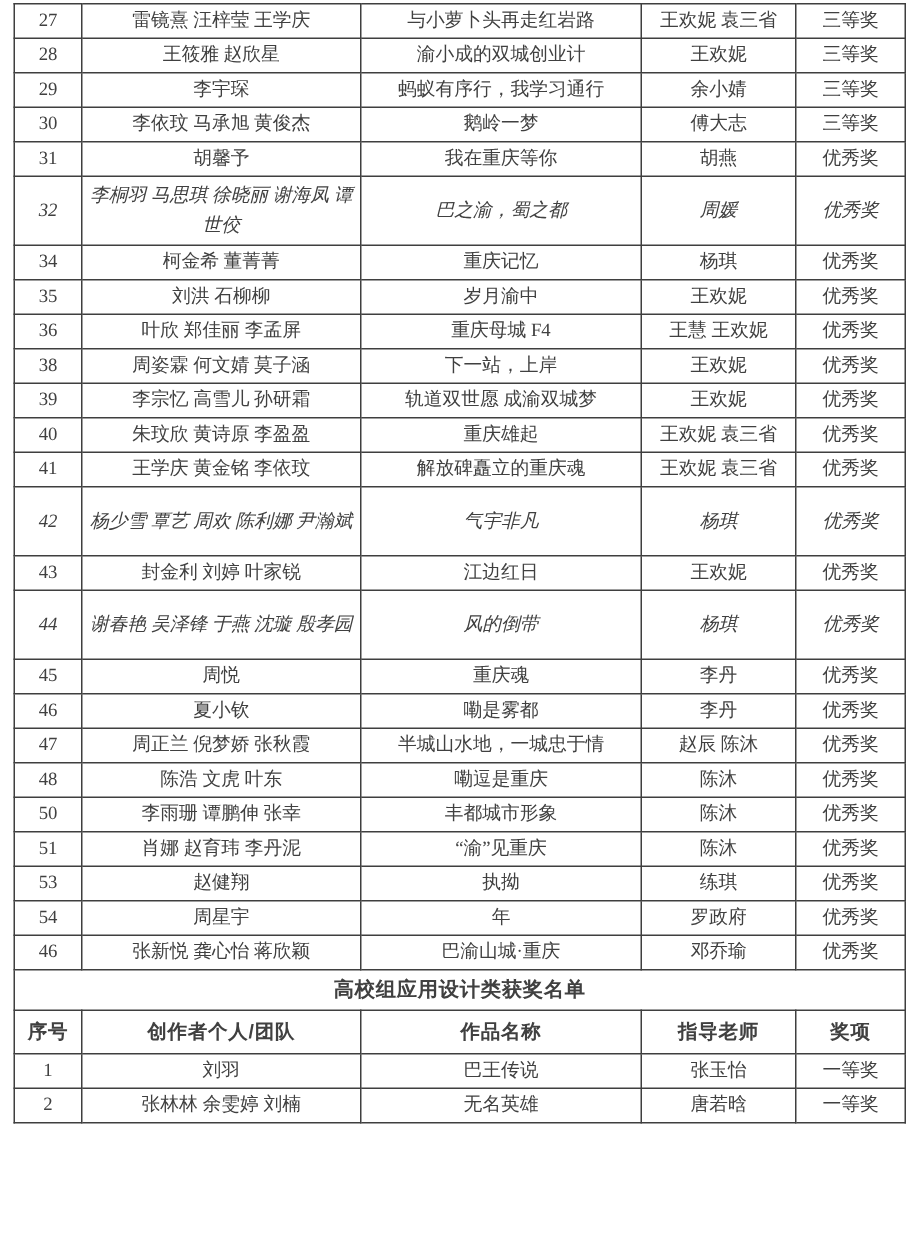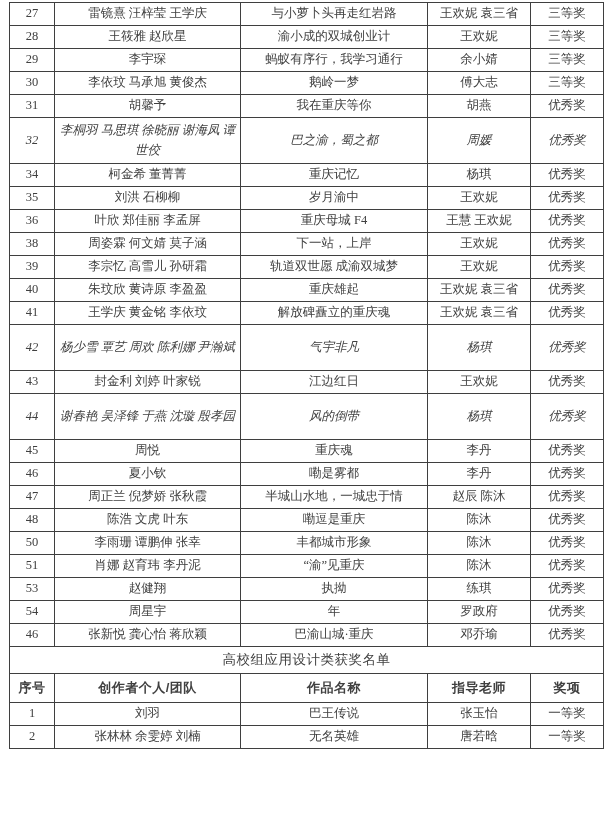--- a/index.html
+++ b/index.html
@@ -32,21 +32,21 @@
     font-size: 12.5px;
     line-height: 1.55;
     overflow: hidden;
     word-break: break-all;
   }
   table.awards tr { height: 23px; }
   table.awards tr.tall { height: 46px; font-style: italic; }
   td.cell-no { font-size: 13px; }
   tr.section-row td {
     font-family: "Liberation Sans", "DejaVu Sans", sans-serif;
-    font-weight: normal;
+    font-weight: bold;
     font-size: 13.5px;
     height: 24px;
     letter-spacing: 0.5px;
   }
   tr.header-row th {
     font-family: "Liberation Sans", "DejaVu Sans", sans-serif;
     font-weight: bold;
     font-size: 13px;
     height: 26px;
     letter-spacing: 0.5px;

